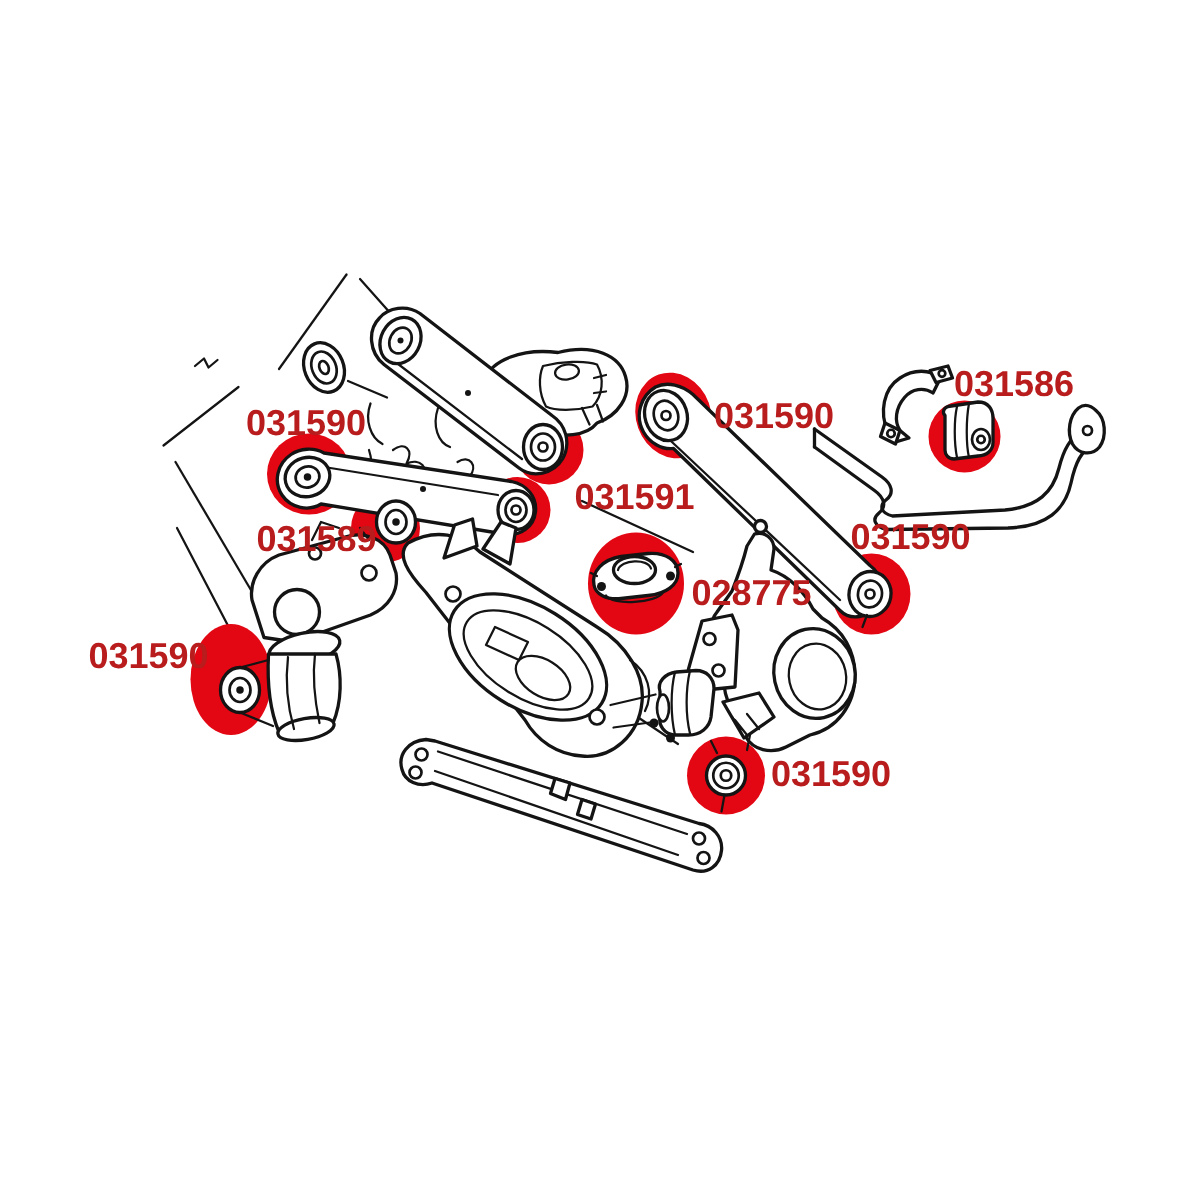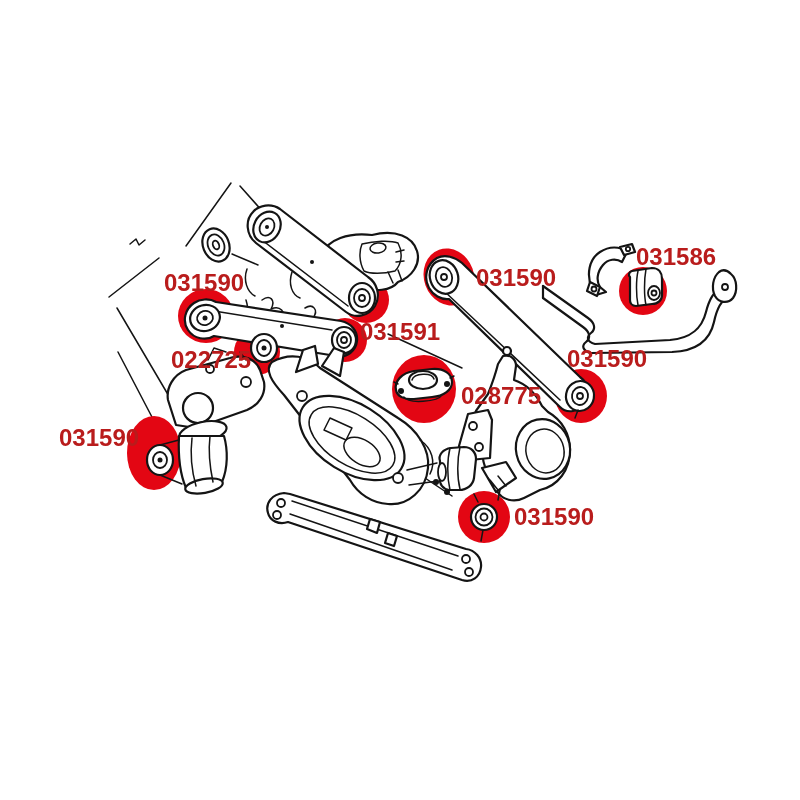--- a/index.html
+++ b/index.html
@@ -229,22 +229,22 @@
       <circle class="hole" cx="466" cy="559" r="4"></circle>
       <circle class="hole" cx="469" cy="572" r="4"></circle>
       <path class="part" d="M370,519 L380,522 L377,533 L367,529 Z"></path>
       <path class="part" d="M388,533 L397,536 L394,546 L385,543 Z"></path>
     </g>
 
   </svg>
 
   <div id="labels">
       <div class="part-label" style="left: 164px; top: 271px;">031590</div>
-      <div class="part-label" style="left: 171px; top: 348px;">022725</div>
-      <div class="part-label" style="left: 360px; top: 320px;">031591</div>
+      <div class="part-label" style="left: 171px; top: 348px;">031589</div>
+      <div class="part-label" style="left: 383px; top: 320px;">031591</div>
       <div class="part-label" style="left: 476px; top: 266px;">031590</div>
       <div class="part-label" style="left: 636px; top: 245px;">031586</div>
       <div class="part-label" style="left: 567px; top: 347px;">031590</div>
       <div class="part-label" style="left: 461px; top: 384px;">028775</div>
       <div class="part-label" style="left: 59px; top: 426px;">031590</div>
       <div class="part-label" style="left: 514px; top: 505px;">031590</div>
     </div>
 </div>
 
 </body></html>

